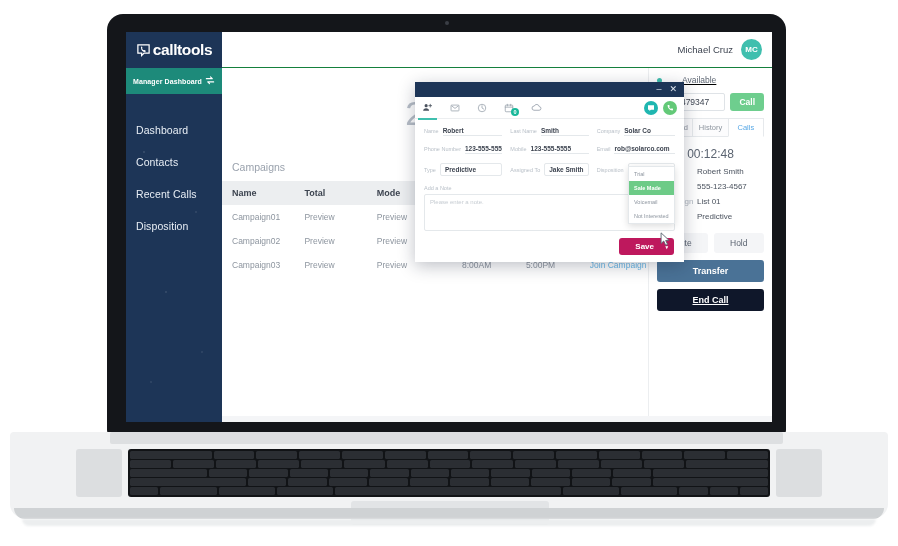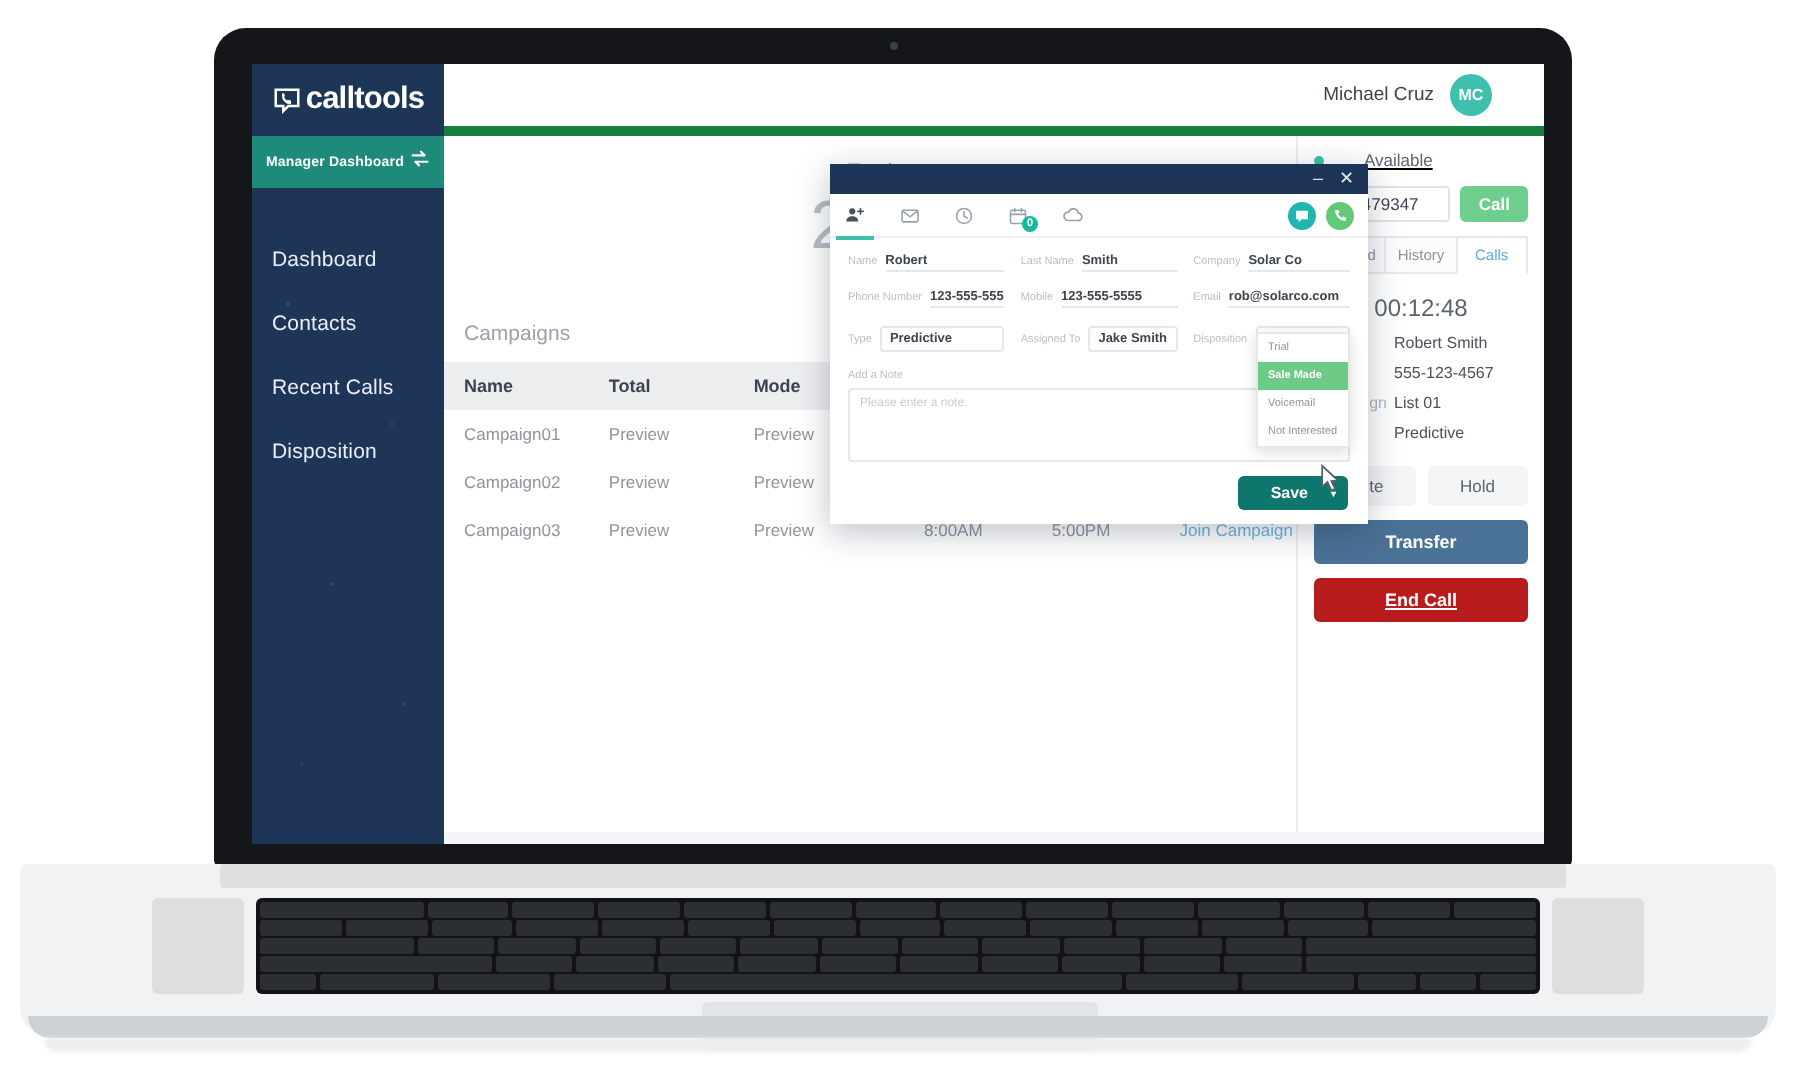--- a/index.html
+++ b/index.html
@@ -92,23 +92,23 @@
   }
   .mgr-icon { font-size: 11px; line-height: 1; }
   .nav { margin-top: 20px; }
   .nav-item {
     color: #e8eef5; font-size: 10.5px; padding: 10px 0 10px 10px;
     letter-spacing: 0.1px;
   }
 
   .content { flex: 1; position: relative; background: #fff; }
   .topbar {
-    height: 36px; border-bottom: 5px solid #15803d;
+    height: 36px; border-bottom: 1px solid #15803d;
     display: flex; align-items: center; justify-content: flex-end;
-    padding-right: 26px; gap: 8px; position: relative; z-index: 2;
+    padding-right: 10px; gap: 8px; position: relative; z-index: 2;
     background: #fff;
   }
   .user-name { font-size: 9.5px; color: #3d4450; }
   .avatar {
     width: 21px; height: 21px; border-radius: 50%; background: #3fbfae;
     color: #fff; font-size: 8px; font-weight: 700;
     display: flex; align-items: center; justify-content: center;
   }
 
   .main-area { position: absolute; left: 0; top: 36px; right: 124px; bottom: 0; }
@@ -167,21 +167,21 @@
   .mh-row { display: flex; gap: 6px; margin-top: 12px; }
   .mh-btn {
     flex: 1; text-align: center; font-size: 8.5px; color: #5b6471;
     background: #f4f5f7; border-radius: 3px; padding: 5px 0; cursor: pointer;
   }
   .wide-btn {
     margin-top: 7px; text-align: center; color: #fff; font-size: 9px;
     font-weight: 700; border-radius: 3px; padding: 6px 0; cursor: pointer;
   }
   .transfer { background: #4a7296; }
-  .endcall { background: #b91c1c; text-decoration: underline; }
+  .endcall { background: #0f172a; text-decoration: underline; }
 
   
   .modal {
     position: absolute; left: 193px; top: 50px; width: 269px; height: 180px;
     background: #fff; box-shadow: 0 4px 16px rgba(20,30,50,.28); z-index: 10;
   }
   .modal-bar {
     height: 15px; background: #1d3557; display: flex; align-items: center;
     justify-content: flex-end; gap: 8px; padding-right: 7px;
   }
@@ -226,21 +226,21 @@
     border: 1px solid #e4e8eb; border-radius: 2px; padding: 2px 4px;
     min-width: 0; overflow: hidden; white-space: nowrap;
   }
   .note-label { font-size: 5.5px; color: #b8bfc7; margin-bottom: 3px; }
   .note-box {
     border: 1px solid #e4e8eb; border-radius: 2px; height: 37px;
     font-size: 6px; color: #c6ccd2; padding: 4px 5px;
   }
   .save-row { display: flex; justify-content: flex-end; margin-top: 7px; padding-right: 1px; }
   .save-btn {
-    background: #0f766e; color: #fff; font-size: 8px; font-weight: 700;
+    background: #be185d; color: #fff; font-size: 8px; font-weight: 700;
     border-radius: 3px; padding: 4px 20px 4px 16px; cursor: pointer;
     position: relative;
   }
   .save-caret { position: absolute; right: 6px; top: 50%; transform: translateY(-50%); font-size: 5px; }
 
   .dropdown {
     position: absolute; right: 9px; top: 47px; width: 47px;
     background: #fff; border: 1px solid #e4e8eb;
     box-shadow: 0 2px 7px rgba(0,0,0,.14); z-index: 20;
   }

